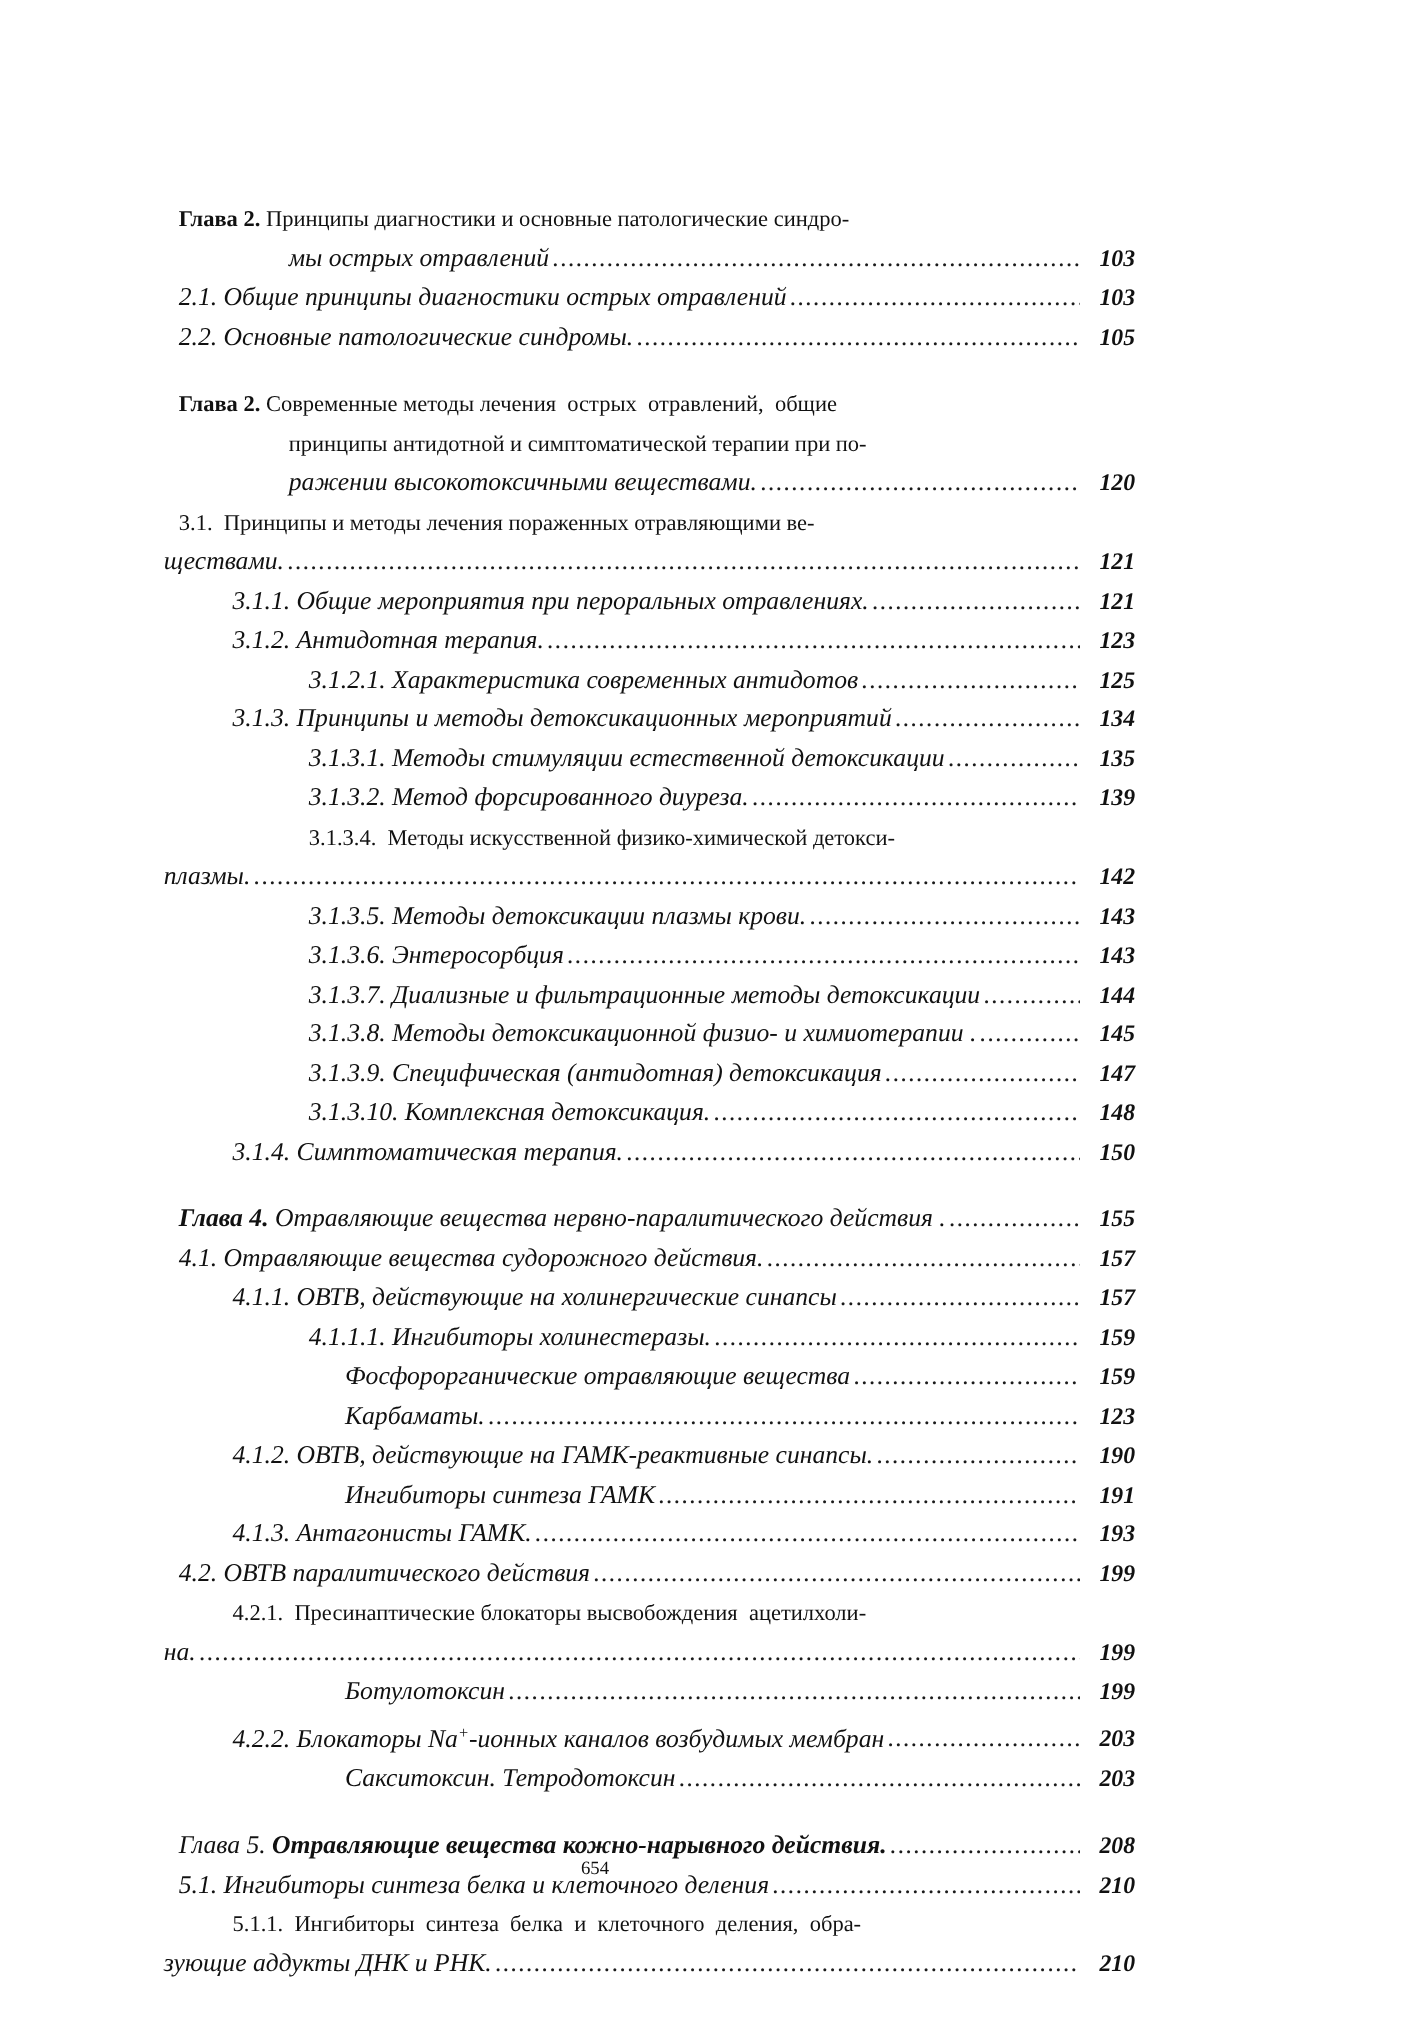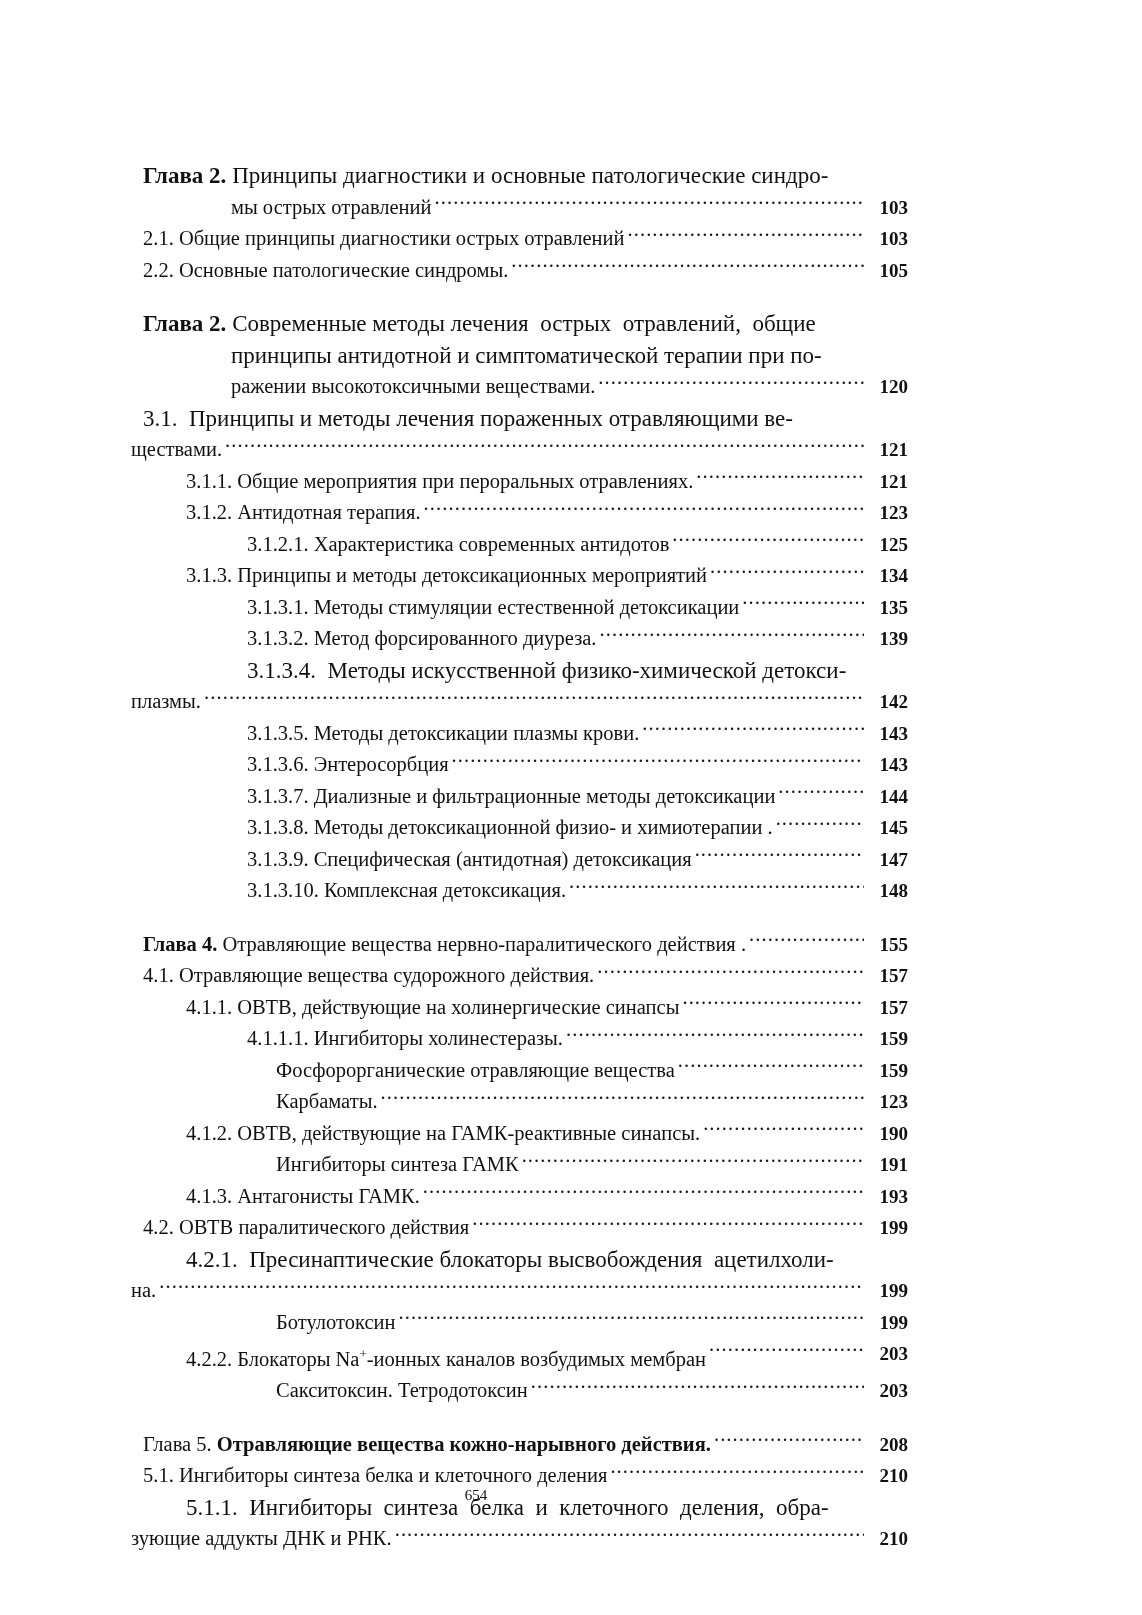--- a/index.html
+++ b/index.html
@@ -24,23 +24,25 @@
   .toc {
     position: absolute;
     left: 143px;
     top: 160px;
     width: 765px;
   }
 
   
   .entry {
     display: flex;
+    align-items: flex-end;
     font-size: 20.5px;
     line-height: 31.5px;
     white-space: nowrap;
+    font-style: italic;
   }
   .entry .txt {
     white-space: pre;
   }
   .entry .leader {
     flex: 1 1 auto;
     overflow: hidden;
     margin: 0 1px 0 3px;
     height: 22px;
     position: relative;
@@ -58,21 +60,21 @@
     font-weight: bold;
     flex: 0 0 auto;
     text-align: right;
     min-width: 43px;
     font-size: 19px;
   }
 
   
   .plain {
     display: block;
-    font-size: 23px;
+    font-size: 18px;
     line-height: 31.5px;
     white-space: pre;
   }
 
   .gap { height: 22px; }
 
   
   .i-ch   { margin-left: 0px; }
   .i-ch-w { margin-left: 88px; }   
   .i-1    { }
@@ -208,20 +210,25 @@
       <span class="leader"></span>
       <span class="pg">147</span>
     </div>
 
     <div class="entry i-3">
       <span class="txt">3.1.3.10. Комплексная детоксикация.</span>
       <span class="leader"></span>
       <span class="pg">148</span>
     </div>
 
+    <div class="entry i-2">
+      <span class="txt">3.1.4. Симптоматическая терапия.</span>
+      <span class="leader"></span>
+      <span class="pg">150</span>
+    </div>
 
     <div class="gap"></div>
 
     <div class="entry i-ch">
       <span class="txt"><span class="b">Глава 4.</span><span> Отравляющие вещества нервно-паралитического действия .</span></span>
       <span class="leader"></span>
       <span class="pg">155</span>
     </div>
 
     <div class="entry i-1">

